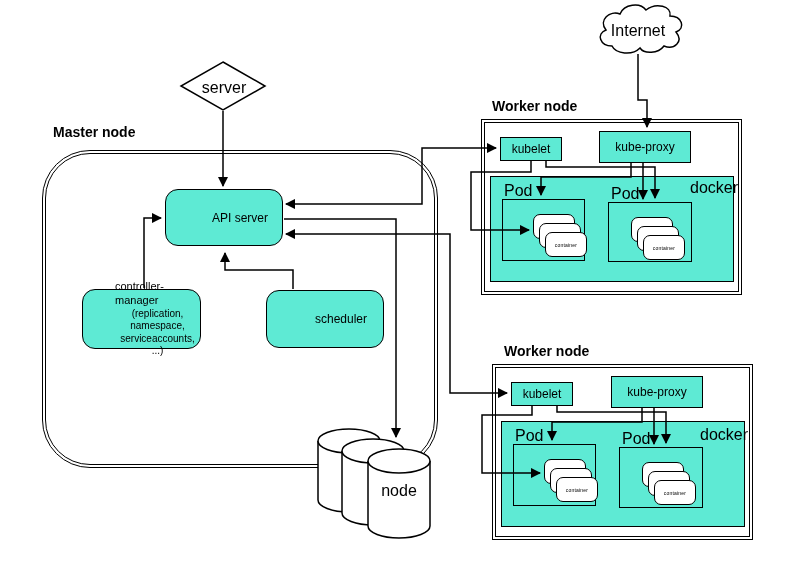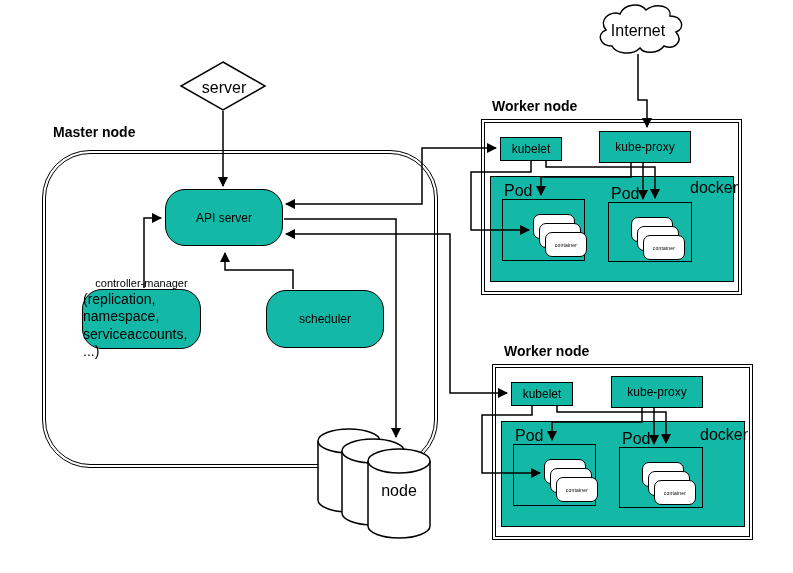--- a/index.html
+++ b/index.html
@@ -1,26 +1,26 @@
 <!DOCTYPE html>
 <html><head>
 <meta charset="utf-8">
 <style>
   html,body{margin:0;padding:0;background:#fff;}
   #canvas{position:relative;width:793px;height:573px;background:#fff;
           font-family:"Liberation Sans",sans-serif;color:#000;overflow:hidden;}
-  .box{position:absolute;background:#14b8a6;border:1.5px solid #000;box-sizing:border-box;
+  .box{position:absolute;background:#5eead4;border:1.5px solid #000;box-sizing:border-box;
        display:flex;align-items:center;justify-content:center;font-size:12px;z-index:1;}
-  .rounded{border-radius:20px;}
+  .rounded{border-radius:13px;padding-left:32px;}
   .dbl{position:absolute;background:#fff;border:4px double #000;box-sizing:border-box;z-index:1;}
   .label{position:absolute;font-size:16px;white-space:nowrap;z-index:1;}
   .bold{font-weight:bold;font-size:14px;}
   .toplabel{z-index:3;}
   .cm-title{font-size:11px;line-height:1.25;}
-  .cm-sub{font-size:14px;line-height:1.25;}
+  .cm-sub{font-size:10px;line-height:1.25;text-align:center;}
   .container-box{position:absolute;width:42px;height:25px;background:#fff;border:1px solid #000;
        border-radius:7px;box-sizing:border-box;display:flex;align-items:center;justify-content:center;
        font-size:5px;letter-spacing:.2px;overflow:hidden;z-index:1;}
   #overlay{position:absolute;left:0;top:0;width:793px;height:573px;z-index:2;pointer-events:none;}
   .ctr{text-align:center;}
 </style>
 </head>
 <body>
 
 <div id="canvas">

